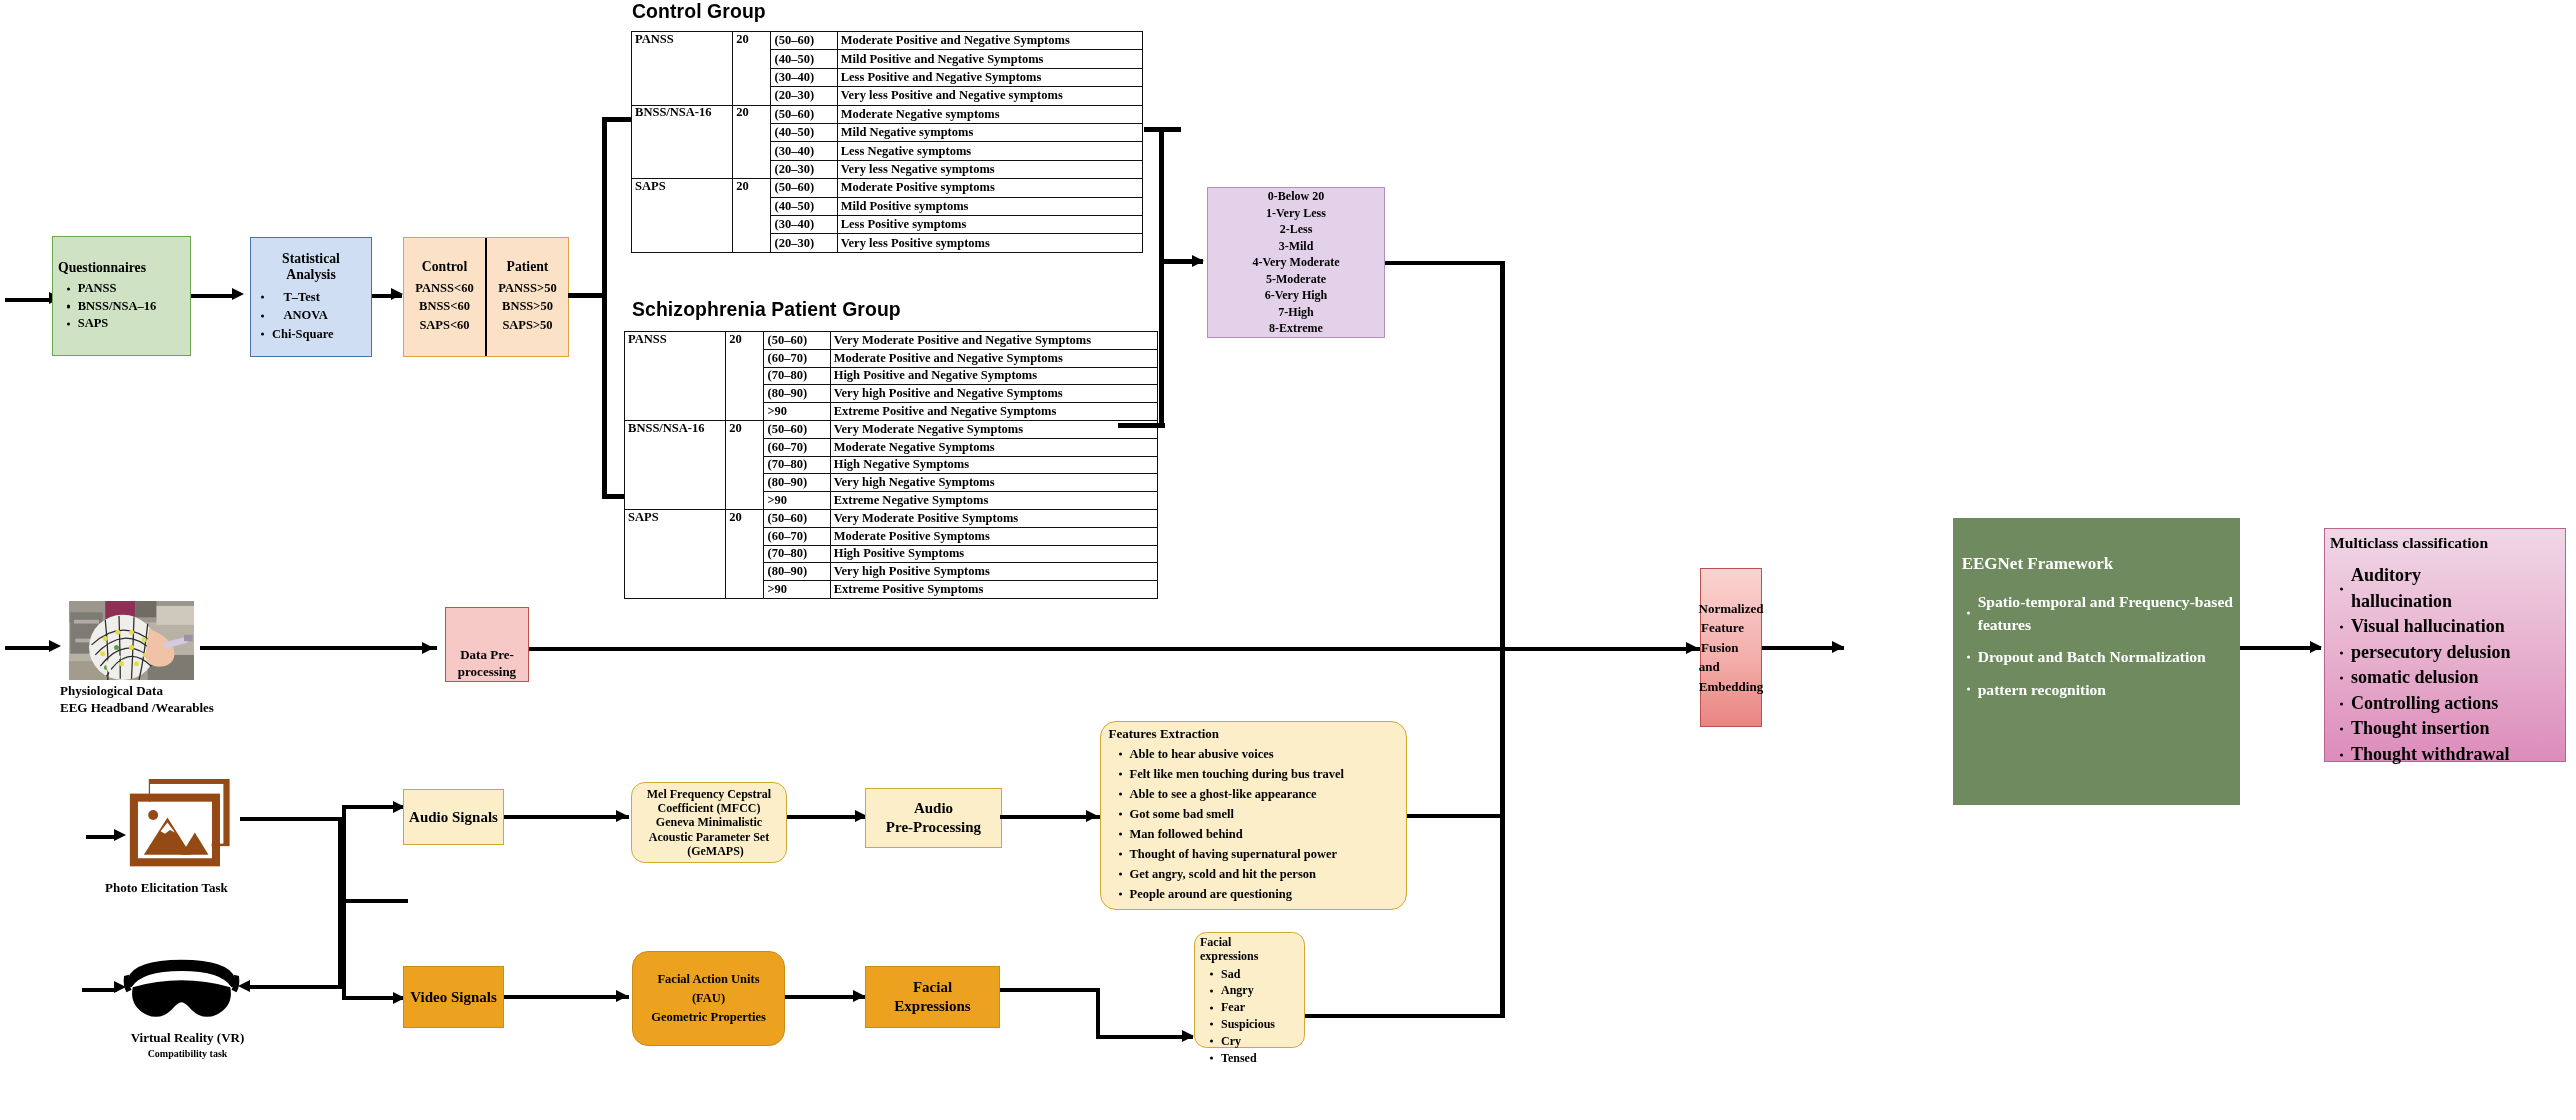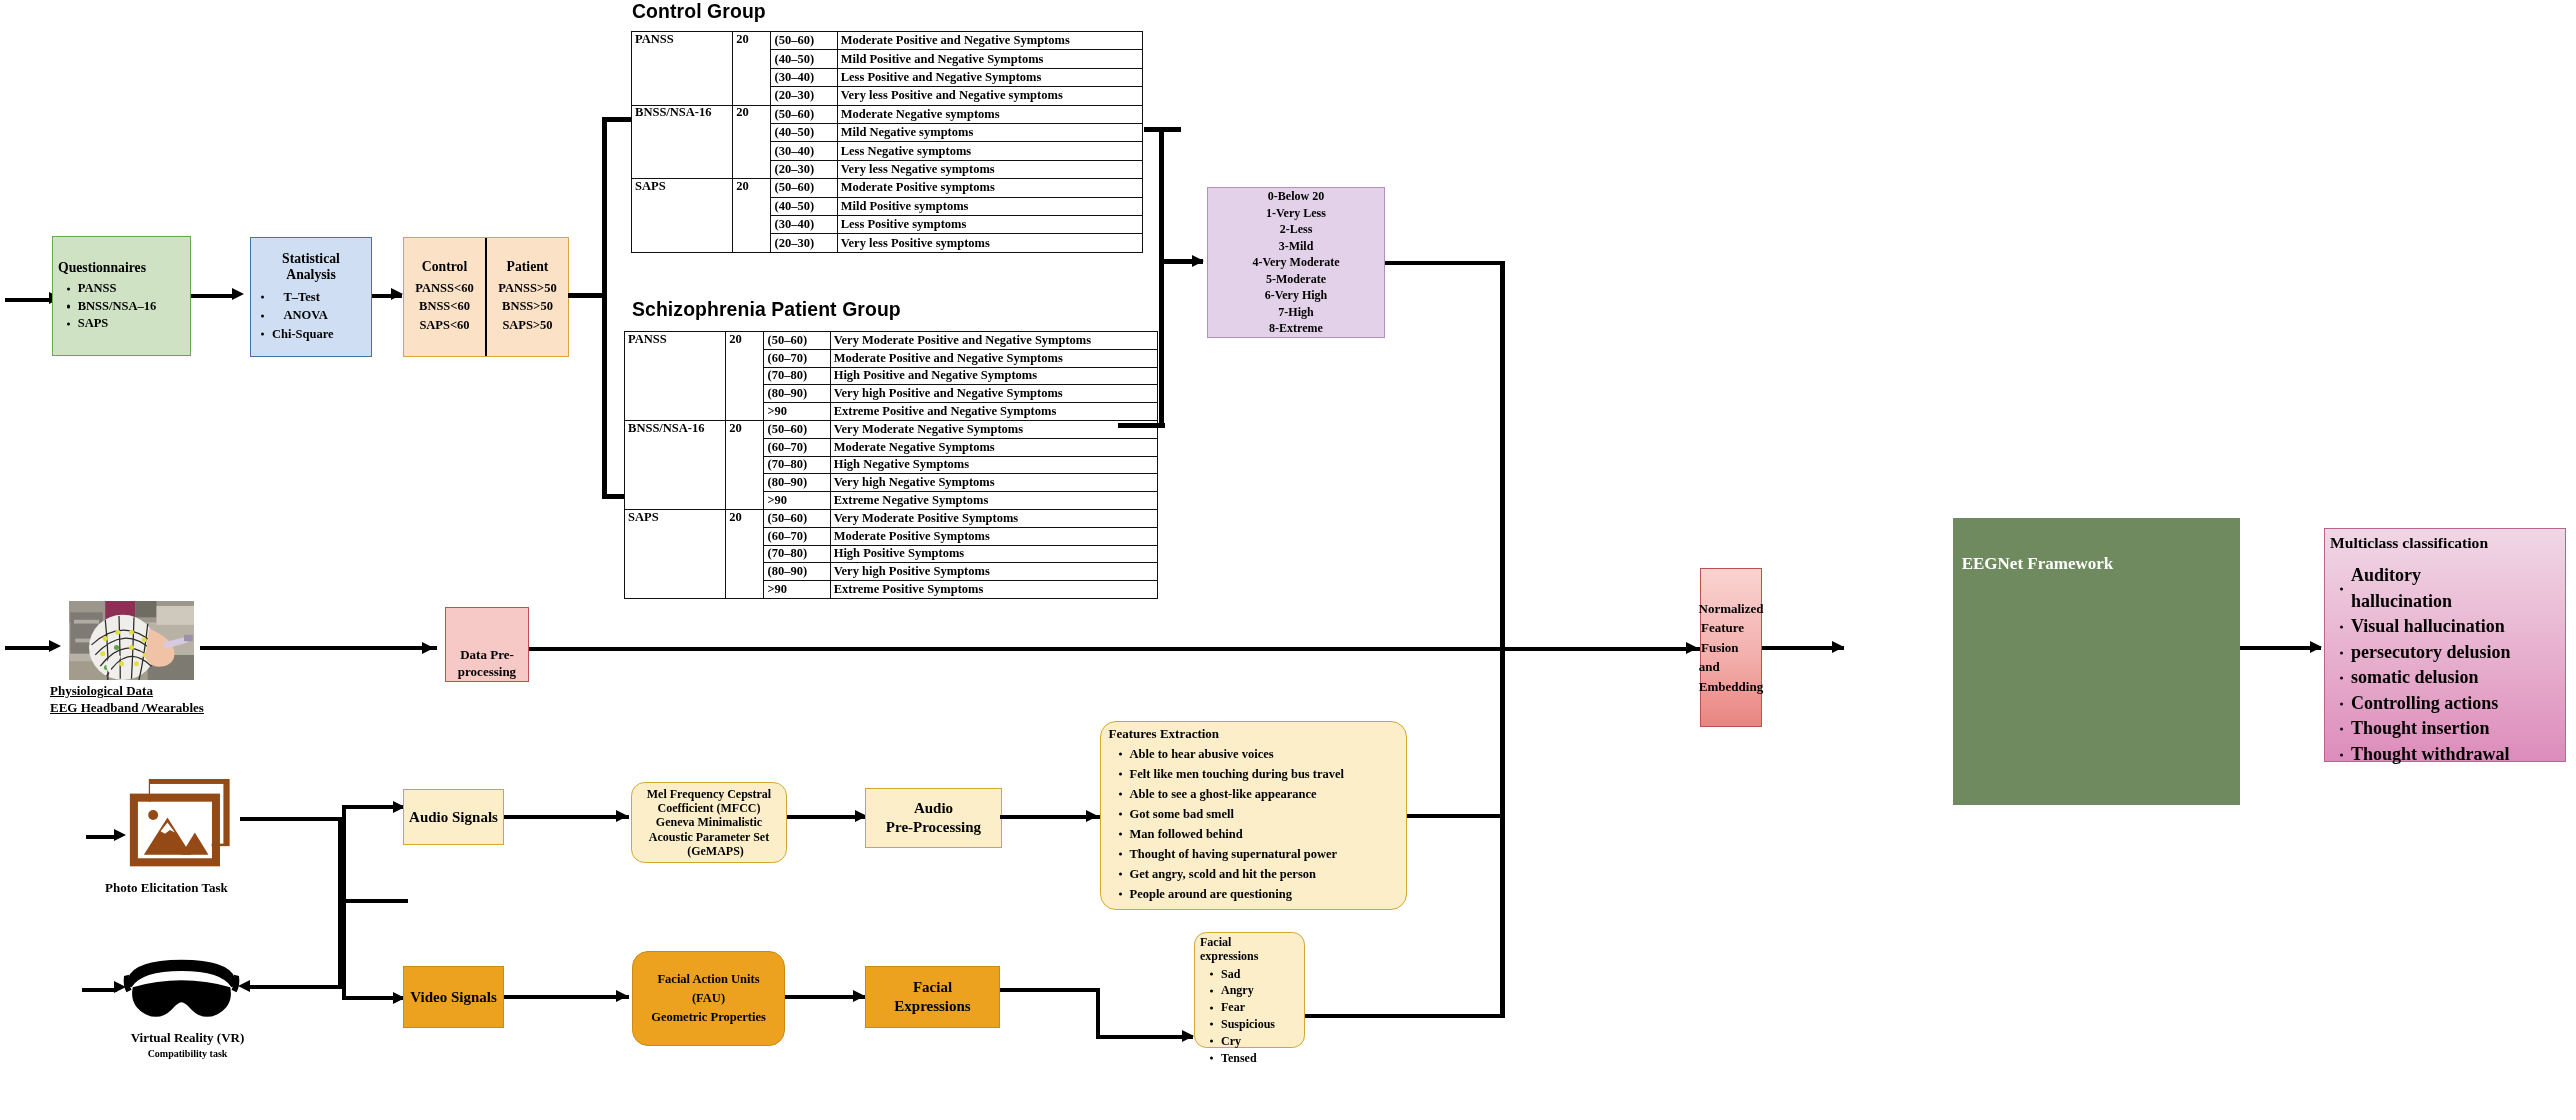--- a/index.html
+++ b/index.html
@@ -274,21 +274,21 @@
         <circle cx="122" cy="86" r="4" fill="#e4dc46"></circle>
       <circle cx="60" cy="106" r="4" fill="#5aa14a"></circle>
         <circle cx="84" cy="100" r="4" fill="#e4dc46"></circle>
       <circle cx="108" cy="100" r="4" fill="#e4dc46"></circle>
       <path d="M128 44 q34 14 40 34 q4 20 -16 26 q-22 4 -30 -14" fill="#f0c3a6"></path>
       <path d="M150 66 l36 -8 l4 8 l-36 10 z" fill="#d7c9e0"></path>
       <rect x="184" y="54" width="14" height="10" fill="#9c92a8"></rect>
       <path d="M74 118 q-16 -8 -10 -22 q6 -10 18 -6" stroke="#f2f0ec" stroke-width="5" fill="none"></path>
     </svg>
   </div>
-  <div class="abs" data-name="physiological-label" style="left:50px;top:683px;width:206px;text-decoration:underline;">
+  <div class="abs" data-name="physiological-label" style="left:60px;top:683px;width:206px;">
     <div data-name="physiological-label-line1" style="font-size:13px;font-weight:bold;line-height:1.3;">Physiological Data</div>
     <div data-name="physiological-label-line2" style="font-size:13px;font-weight:bold;line-height:1.3;">EEG Headband /Wearables</div>
   </div>
 
   <div class="ln" style="left:200px;top:646px;width:237px;height:3.7px;" data-name="eeg-to-preproc-line"></div>
   <div class="arrowR" style="left:422px;top:642px;" data-name="eeg-to-preproc-arrow"></div>
 
   <div class="abs box" data-name="data-preprocessing-box" style="left:445px;top:607px;width:84px;height:75px;background:#f6c9c6;border:1.2px solid #c0504d;align-items:center;justify-content:flex-end;">
     <div data-name="data-preprocessing-line1" style="font-size:13px;font-weight:bold;line-height:1.35;">Data Pre-</div>
     <div data-name="data-preprocessing-line2" style="font-size:13px;font-weight:bold;line-height:1.35;">processing</div>
@@ -417,20 +417,25 @@
               background:linear-gradient(180deg,#f9d3d1 0%,#f3b0ad 55%,#e98480 100%);">
     <div data-name="normalized-line1" style="font-size:13px;font-weight:bold;line-height:1.5;">Normalized</div>
     <div data-name="normalized-line2" style="font-size:13px;font-weight:bold;line-height:1.5;">Feature Fusion</div>
     <div data-name="normalized-line3" style="font-size:13px;font-weight:bold;line-height:1.5;">and Embedding</div>
   </div>
   <div class="ln" style="left:1762px;top:646px;width:82px;height:4.4px;" data-name="normalized-to-eegnet-line"></div>
   <div class="arrowR" style="left:1832px;top:641px;" data-name="normalized-to-eegnet-arrow"></div>
 
   <div class="abs" data-name="eegnet-framework-box" style="left:1953px;top:518px;width:287px;height:287px;background:#6f8a5e;">
     <div data-name="eegnet-title" style="color:#fff;font-size:17px;font-weight:bold;margin:36px 0 16px 8.7px;">EEGNet Framework</div>
+    <ul class="bul" data-name="eegnet-list" style="color:#fff;font-size:15.6px;line-height:1.5;margin-left:8.7px;">
+      <li data-name="list-item" style="margin-bottom:8.7px;">Spatio-temporal and Frequency-based features</li>
+      <li data-name="list-item" style="margin-bottom:8.7px;">Dropout and Batch Normalization</li>
+      <li data-name="list-item">pattern recognition</li>
+    </ul>
   </div>
   <style>
     #stage [data-name="eegnet-list"] li:before{background:#fff;}
   </style>
   <div class="ln" style="left:2240px;top:646px;width:81px;height:4.4px;" data-name="eegnet-to-multiclass-line"></div>
   <div class="arrowR" style="left:2310px;top:641px;" data-name="eegnet-to-multiclass-arrow"></div>
 
   <div class="abs" data-name="multiclass-classification-box" style="left:2324px;top:528px;width:242px;height:234px;border:1.2px solid #b9638f;
               background:linear-gradient(180deg,#f0d7e6 0%,#e8b3d0 50%,#dd8cbb 100%);">
     <div data-name="multiclass-title" style="font-size:15.6px;font-weight:bold;margin:5px 0 11.2px 5px;">Multiclass classification</div>

